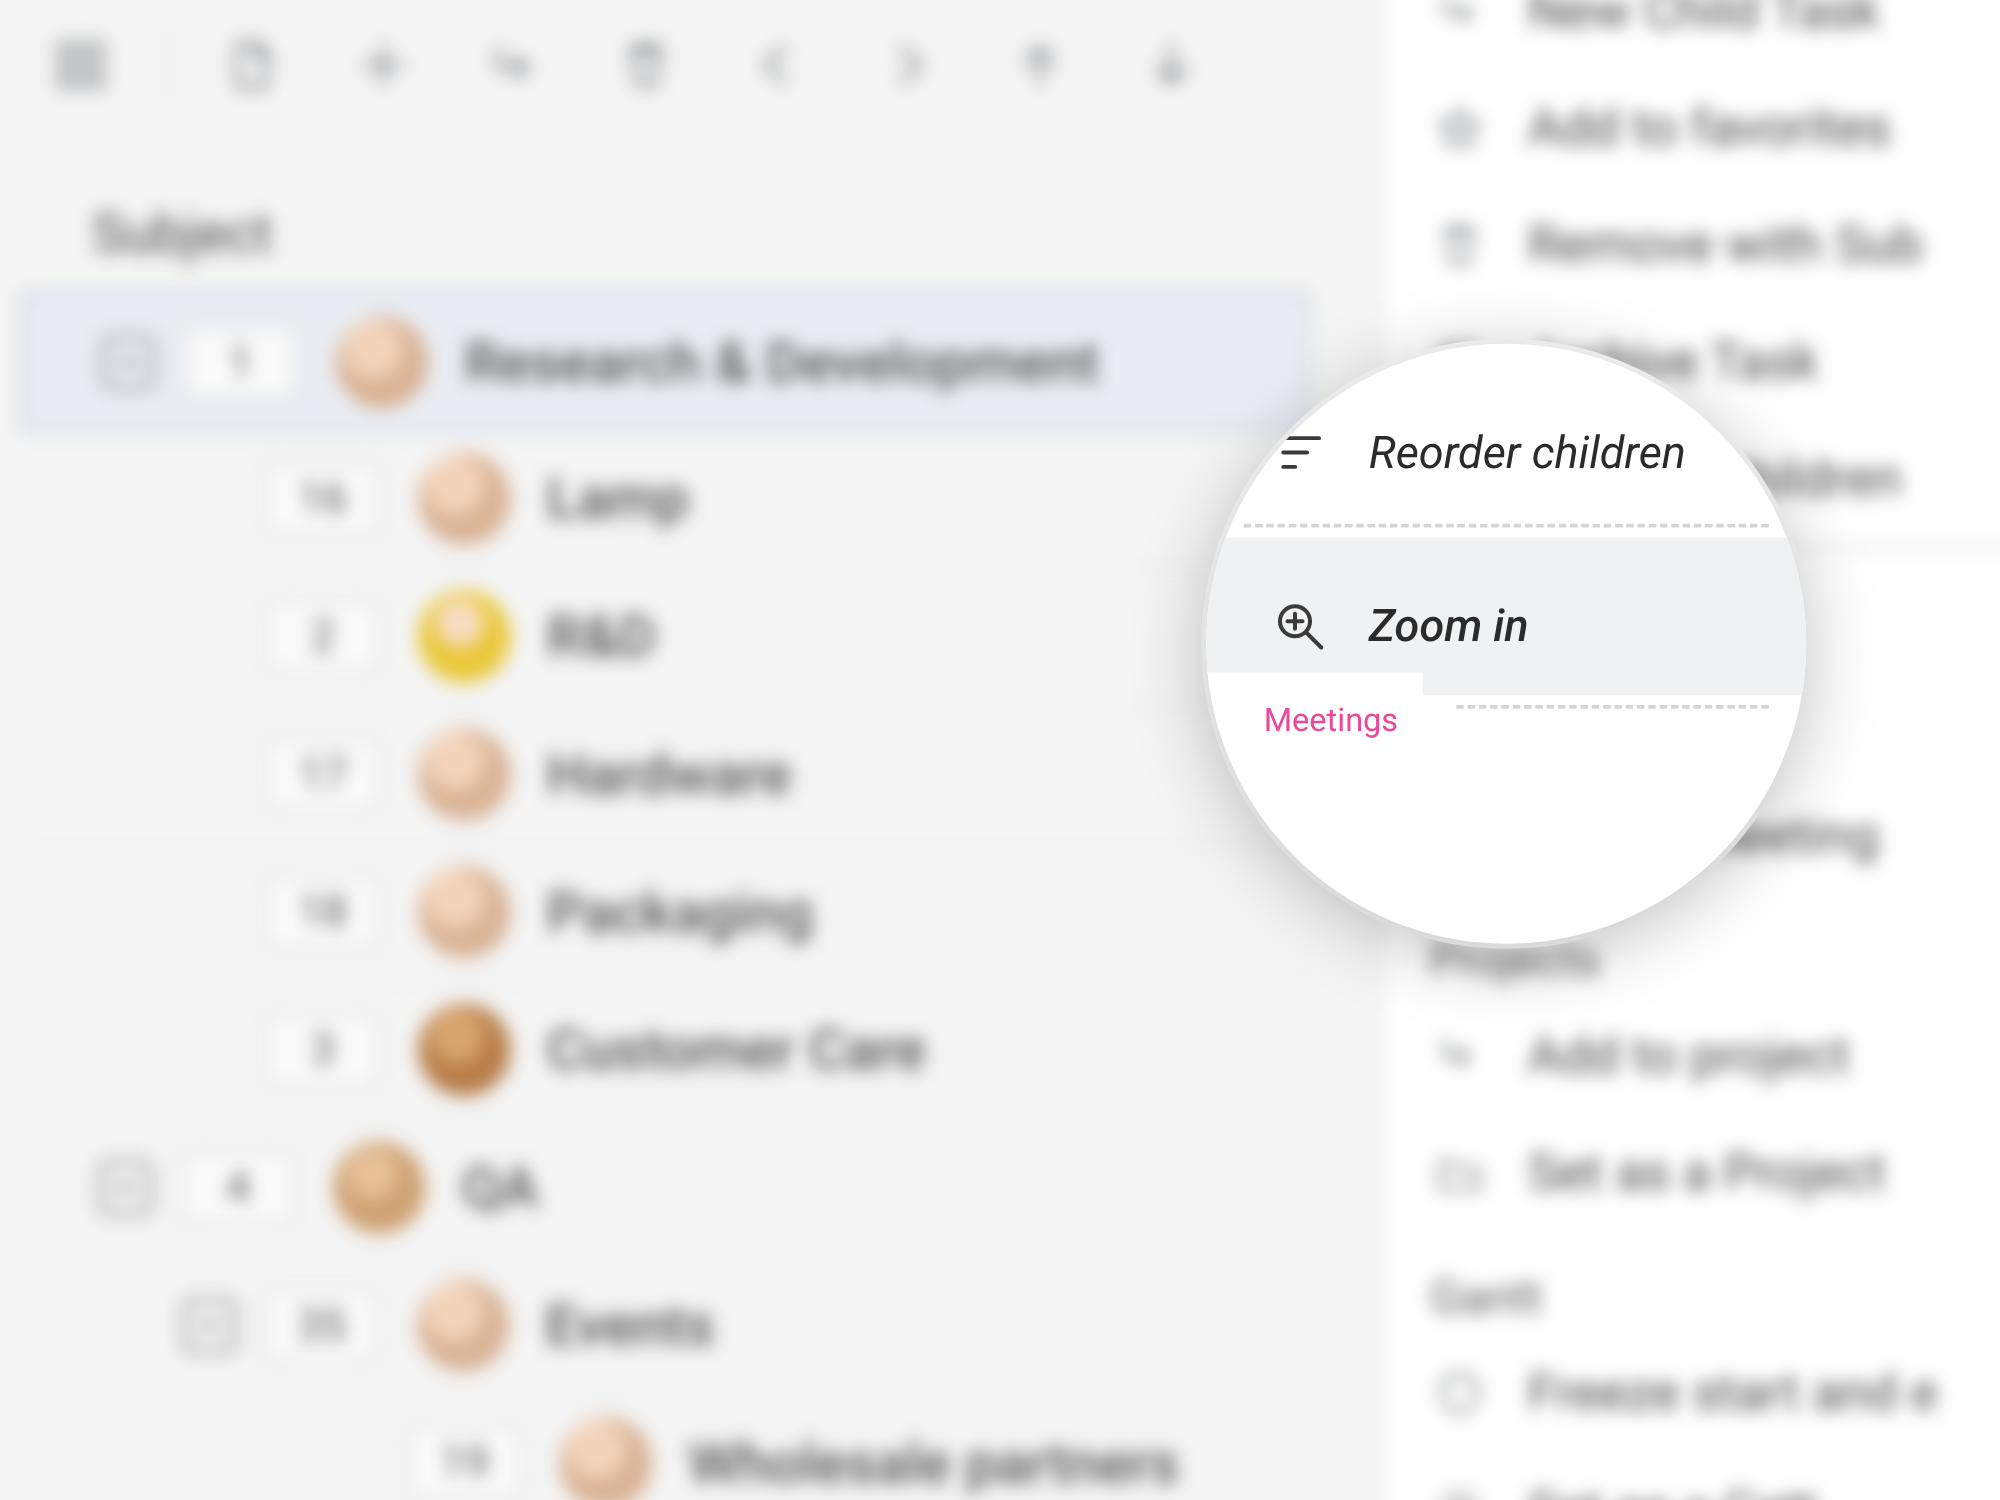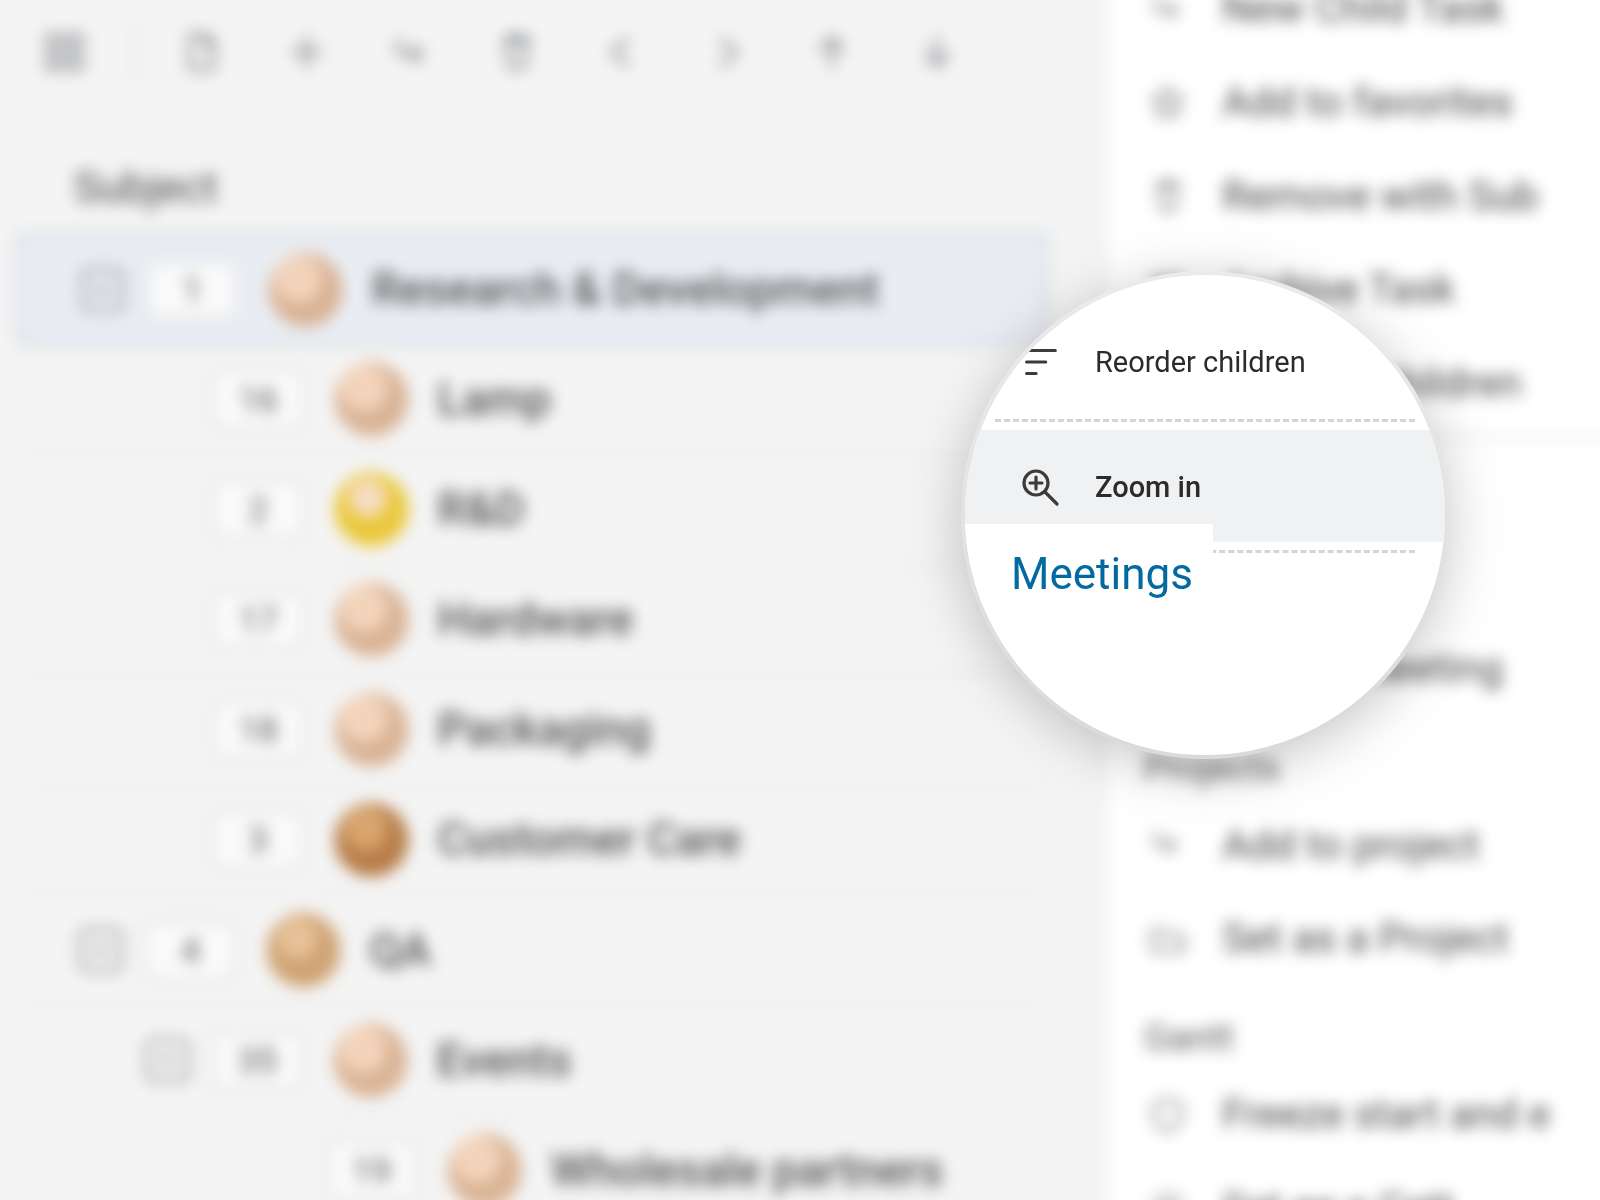--- a/index.html
+++ b/index.html
@@ -66,23 +66,23 @@
     width: 480px; height: 480px;
     border-radius: 50%;
     background:#fff;
     box-shadow: 0 10px 60px rgba(0,0,0,.25), 0 0 0 4px #fff;
     overflow:hidden;
   }
   .lens-inner {
     position:absolute; inset:0;
     border-radius:50%;
   }
-  .lens-item { display:flex; align-items:center; gap:30px; padding:24px 50px; font-size:29px; color:#2b2b2b; white-space:nowrap;}
+  .lens-item { display:flex; align-items:center; gap:30px; padding:24px 50px; font-size:36px; color:#2b2b2b; white-space:nowrap;font-style:italic;}
   .lens-item.hl { background:#f0f1f2; }
-  .lens-head { font-size:44px; color:#0369a1; padding: 24px 46px 6px; }
+  .lens-head { font-size:26px; color:#ec4899; padding: 24px 46px 6px; }
   .lens-sep { border-top:3px dashed #d5d5d5; margin:8px 30px; }
   .lens-offset { position:absolute; left:0; right:0; }
   .licon { width:50px; height:50px; flex:0 0 50px; display:flex; align-items:center; justify-content:center; color:#4e4e4e; }
 
   
   svg { stroke:#6b6e73; stroke-width:3.2; fill:none; stroke-linecap:round; stroke-linejoin:round; }
   .lens-wrap svg { stroke:#3b3b3b; }
 </style>
 </head>
 <body>
@@ -333,21 +333,21 @@
       <div class="lens-offset" style="top:38px">
         <div class="lens-item">
           <span class="licon">
               <svg viewBox="0 0 48 48" width="46" height="46">
                 <path d="M10 12h30M10 24h20M10 36h10"></path>
               </svg>
             </span>
           <span>Reorder children</span>
         </div>
         <div class="lens-sep"></div>
-        <div class="lens-item hl" style="padding-top:32px;padding-bottom:30px;">
+        <div class="lens-item hl" style="padding-top:46px;padding-bottom:30px;">
           <span class="licon">
               <svg viewBox="0 0 48 48" width="48" height="48">
                 <circle cx="20" cy="20" r="12"></circle>
                 <path d="M29 29l12 12M20 14v12M14 20h12"></path>
               </svg>
             </span>
           <span style="font-weight:500">Zoom in</span>
         </div>
         <div style="position:relative">
           <div class="lens-sep" style="margin-left:200px"></div>

